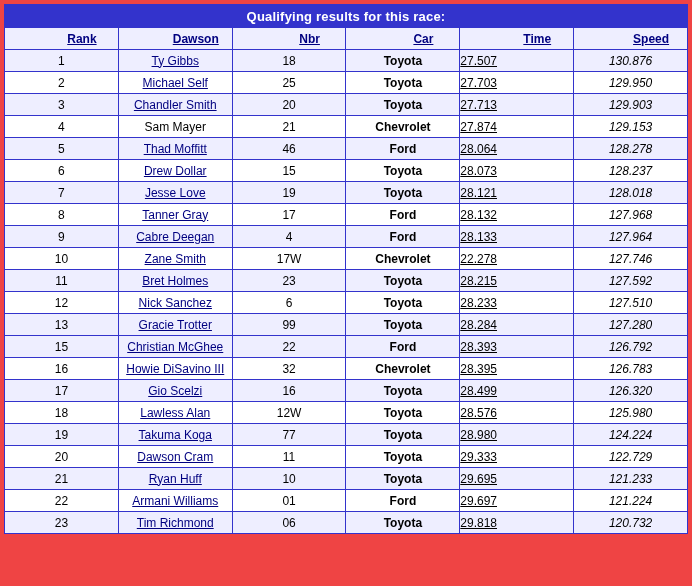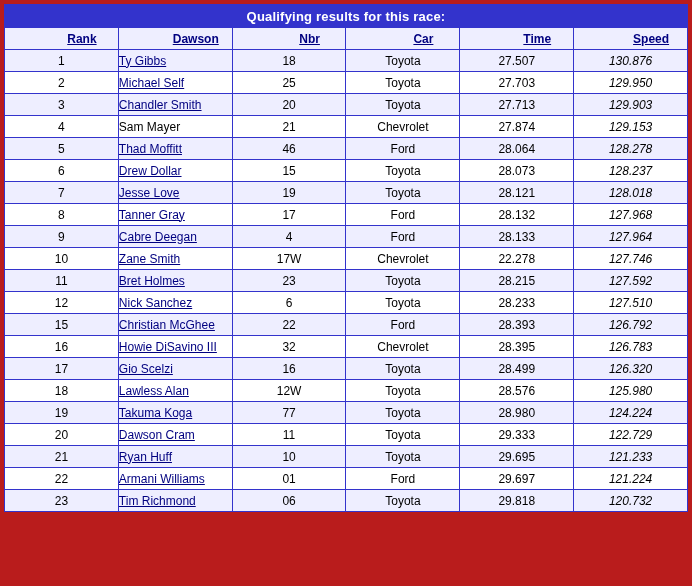--- a/index.html
+++ b/index.html
@@ -10,21 +10,21 @@
   body {
     font-family: "Liberation Sans", sans-serif;
     font-size: 12px;
     color: #000000;
   }
   .wrap {
     width: 692px;
     height: 586px;
     box-sizing: border-box;
     padding: 4px;
-    background: #b91c1c;
+    background: #ef4444;
   }
   table.results {
     width: 684px;
     border-collapse: collapse;
     border: 1px solid #3333cc;
     table-layout: fixed;
   }
   table.results td, table.results th {
     border: 1px solid #3333cc;
     padding: 0;
@@ -54,24 +54,24 @@
   tbody tr {
     height: 22px;
   }
   tbody tr.odd td {
     background: #eeeeff;
   }
   tbody tr.even td {
     background: #ffffff;
   }
   td.c-rank { text-align: center; width: 50px; }
-  td.c-driver { text-align: left; padding-left: 14px; width: 218px; }
+  td.c-driver { text-align: center; padding-left: 14px; width: 218px; }
   td.c-nbr { text-align: center; width: 68px; }
-  td.c-car { text-align: center; width: 118px; }
-  td.c-time { text-align: center; width: 108px; }
+  td.c-car { text-align: center; width: 118px; font-weight: bold; }
+  td.c-time { width: 108px; text-decoration: underline; }
   td.c-speed { text-align: center; width: 118px; font-style: italic; }
   td a.driver-link {
     color: #000080;
     text-decoration: underline;
   }
   .plain {
     color: #000000;
   }
 </style>
 </head>
@@ -183,20 +183,28 @@
         </tr>
         <tr class="even">
           <td class="c-rank"><span class="plain">12</span></td>
           <td class="c-driver"><a class="driver-link" href="#">Nick Sanchez</a></td>
           <td class="c-nbr"><span class="plain">6</span></td>
           <td class="c-car"><span class="plain">Toyota</span></td>
           <td class="c-time"><span class="plain">28.233</span></td>
           <td class="c-speed"><span class="plain">127.510</span></td>
         </tr>
         <tr class="odd">
+          <td class="c-rank"><span class="plain">13</span></td>
+          <td class="c-driver"><a class="driver-link" href="#">Gracie Trotter</a></td>
+          <td class="c-nbr"><span class="plain">99</span></td>
+          <td class="c-car"><span class="plain">Toyota</span></td>
+          <td class="c-time"><span class="plain">28.284</span></td>
+          <td class="c-speed"><span class="plain">127.280</span></td>
+        </tr>
+        <tr class="odd">
           <td class="c-rank"><span class="plain">15</span></td>
           <td class="c-driver"><a class="driver-link" href="#">Christian McGhee</a></td>
           <td class="c-nbr"><span class="plain">22</span></td>
           <td class="c-car"><span class="plain">Ford</span></td>
           <td class="c-time"><span class="plain">28.393</span></td>
           <td class="c-speed"><span class="plain">126.792</span></td>
         </tr>
         <tr class="even">
           <td class="c-rank"><span class="plain">16</span></td>
           <td class="c-driver"><a class="driver-link" href="#">Howie DiSavino III</a></td>

